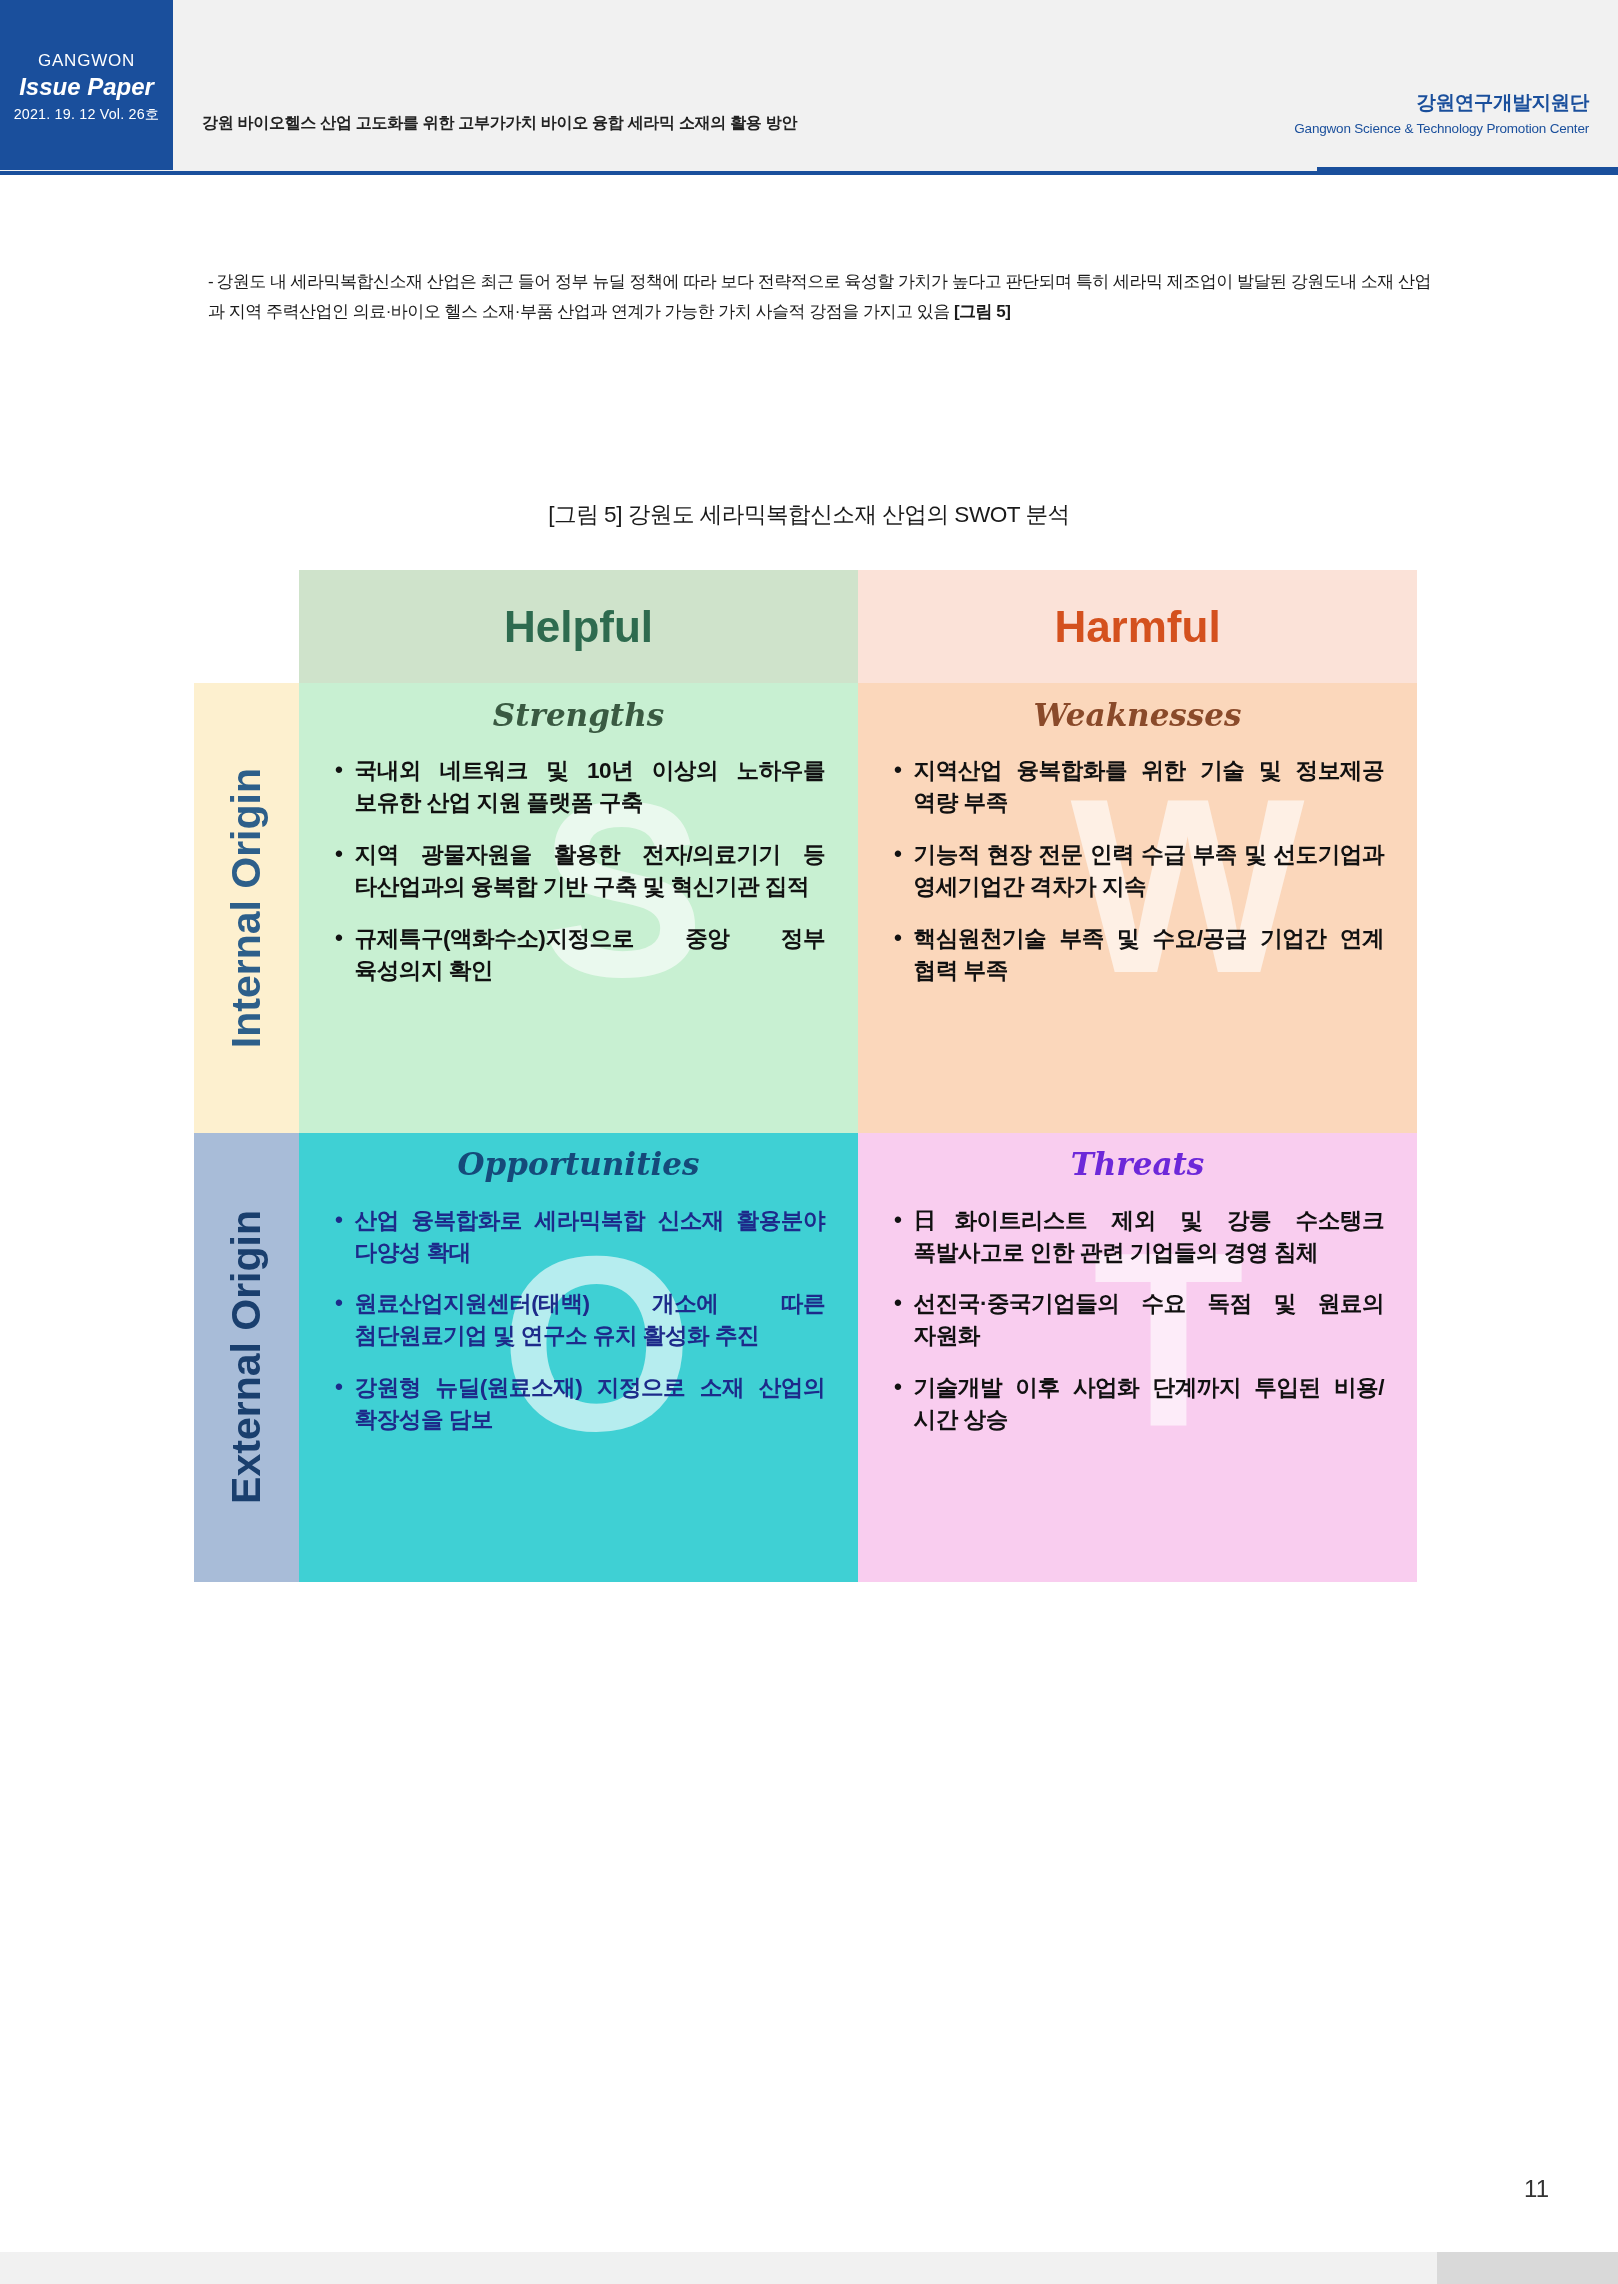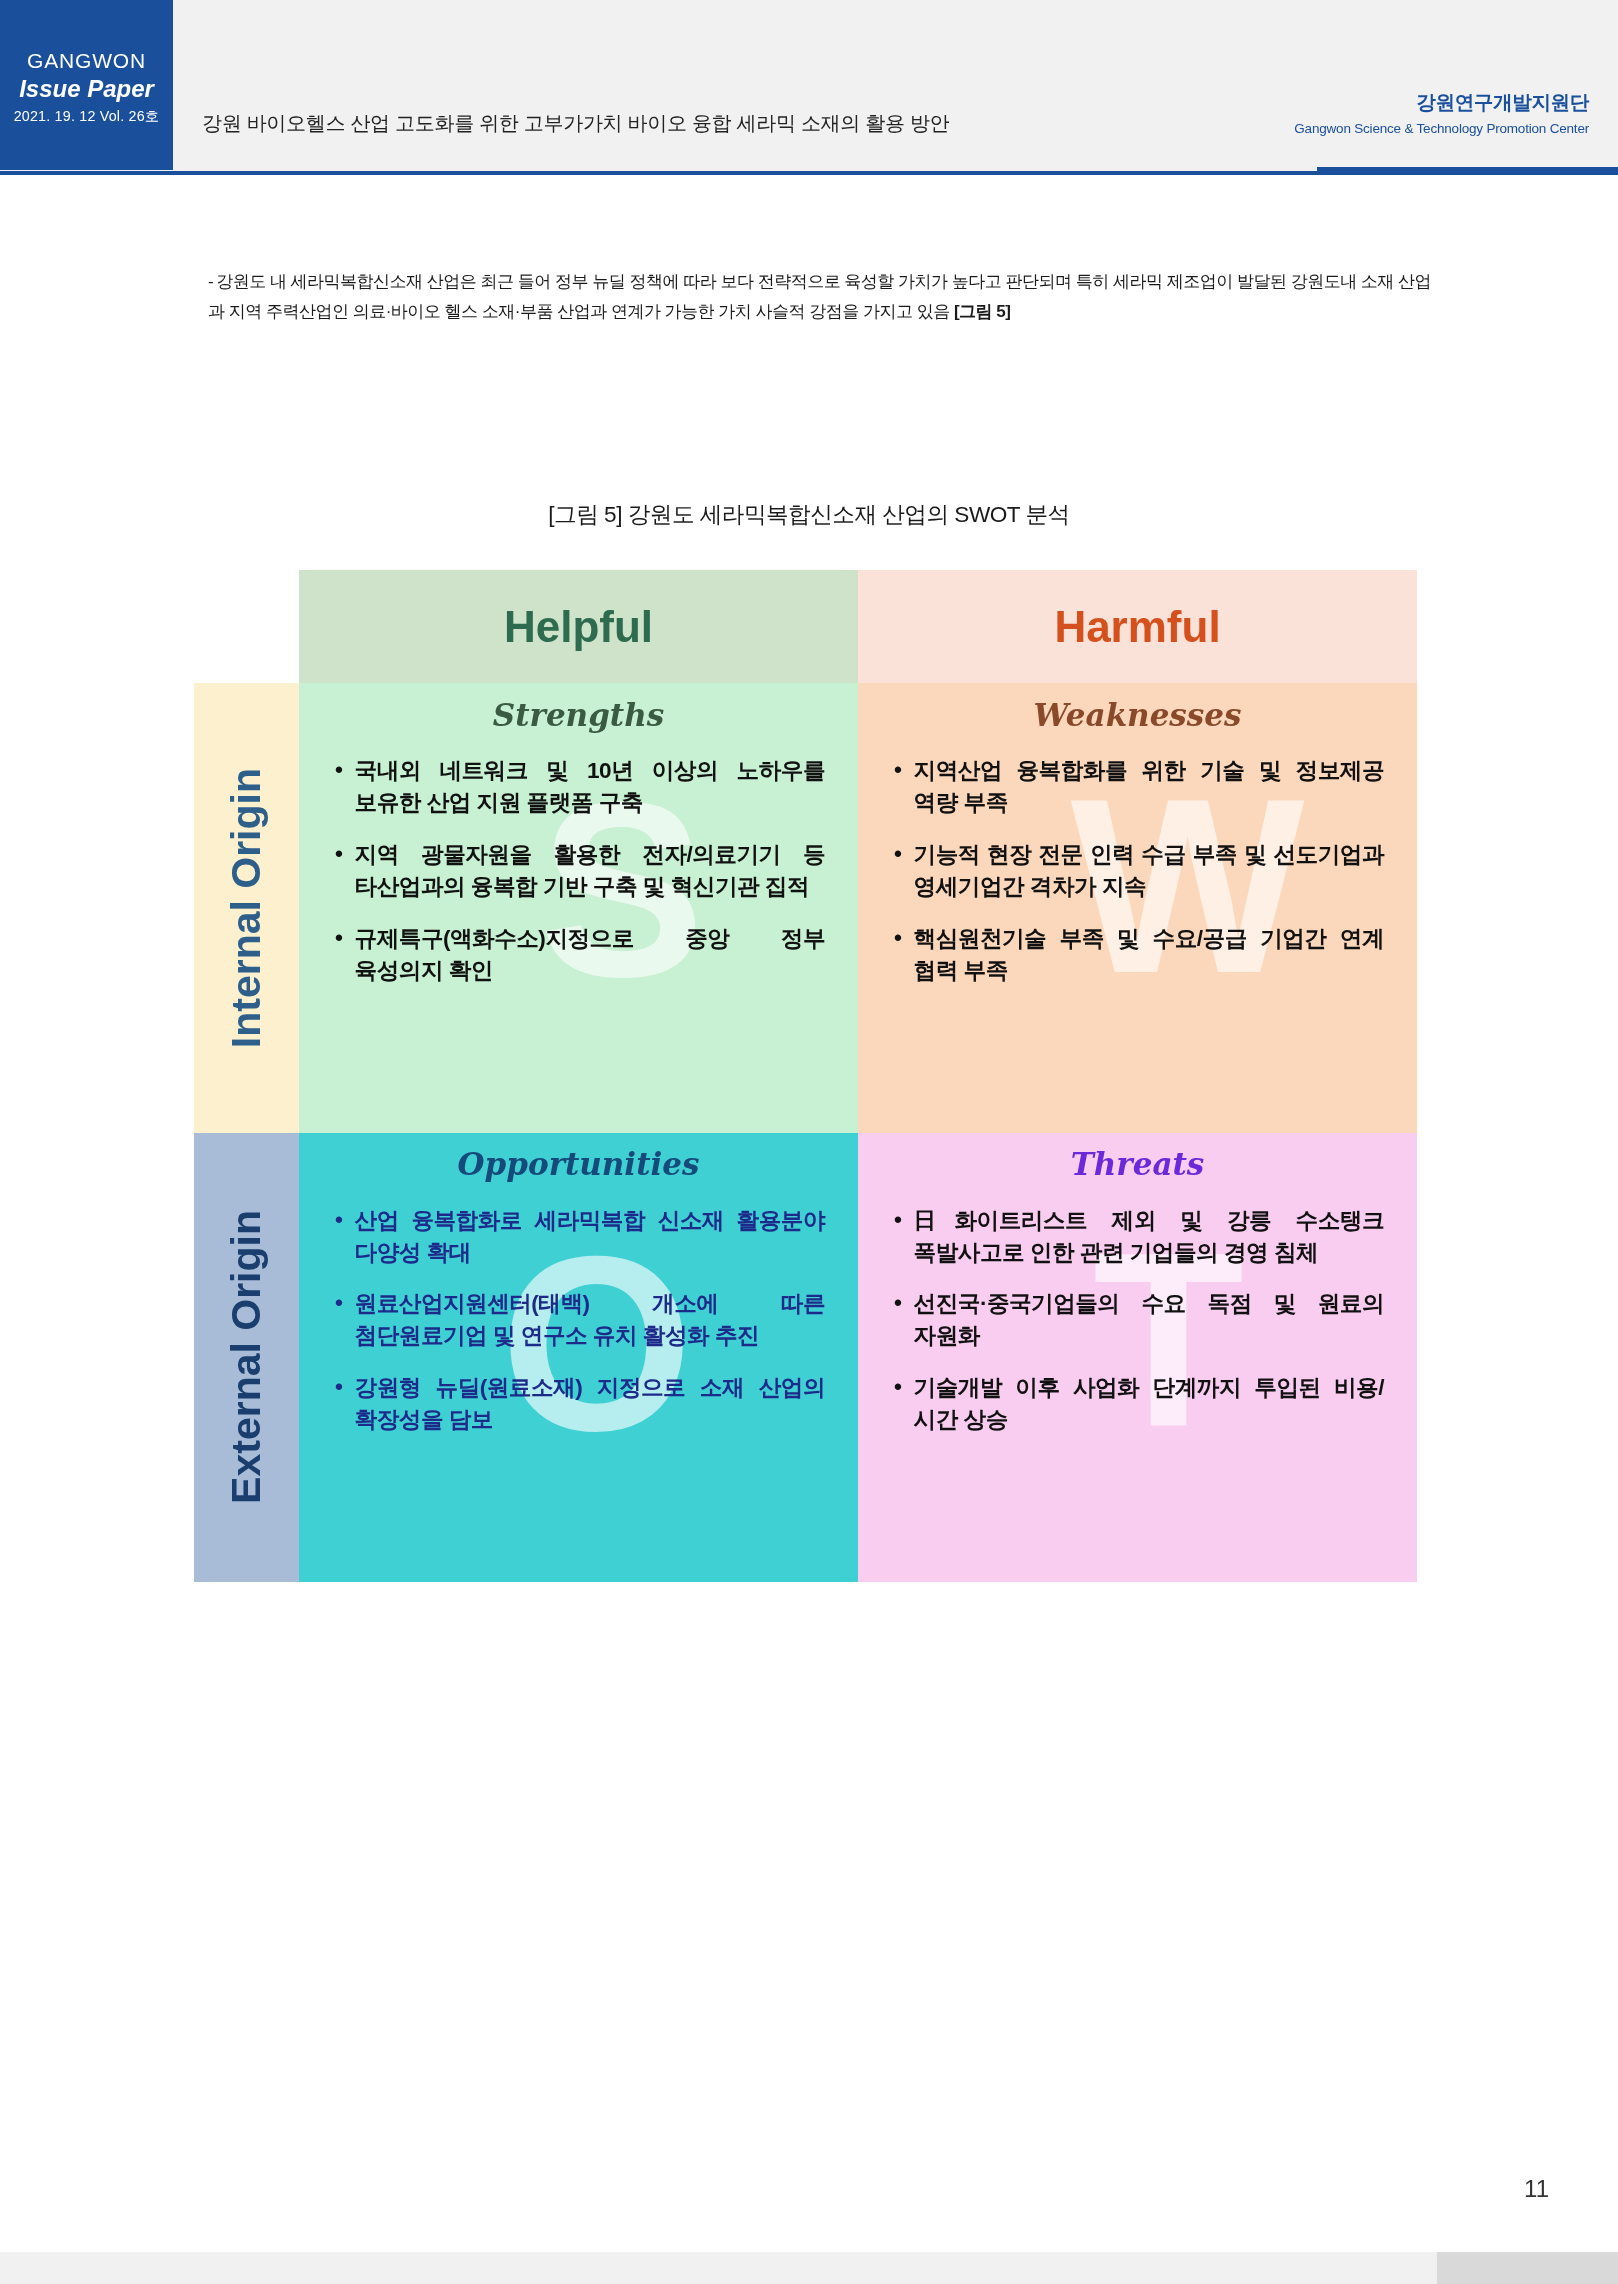--- a/index.html
+++ b/index.html
@@ -35,21 +35,21 @@
     background: #1a4f9c;
     color: #ffffff;
     display: flex;
     flex-direction: column;
     align-items: center;
     justify-content: center;
     box-sizing: border-box;
     padding-top: 4.5px;
   }
   .brand-line1 {
-    font-size: 21px;
+    font-size: 17px;
     letter-spacing: 0.8px;
     font-weight: 400;
     margin-bottom: 3px;
   }
   .brand-line2 {
     font-size: 24px;
     font-weight: 700;
     letter-spacing: 0px;
     line-height: 1.05;
     font-style: italic;
@@ -57,23 +57,23 @@
   .brand-line3 {
     font-size: 14.3px;
     font-weight: 400;
     margin-top: 6px;
     letter-spacing: 0.2px;
   }
   .header-title {
     position: absolute;
     left: 202px;
     top: 123px;
-    font-size: 20px;
+    font-size: 16px;
     color: #222222;
-    font-weight: 400;
+    font-weight: 700;
     letter-spacing: -0.3px;
     transform: translateY(-50%);
   }
   .header-right {
     position: absolute;
     right: 29px;
     top: 113px;
     transform: translateY(-50%);
     text-align: right;
   }

